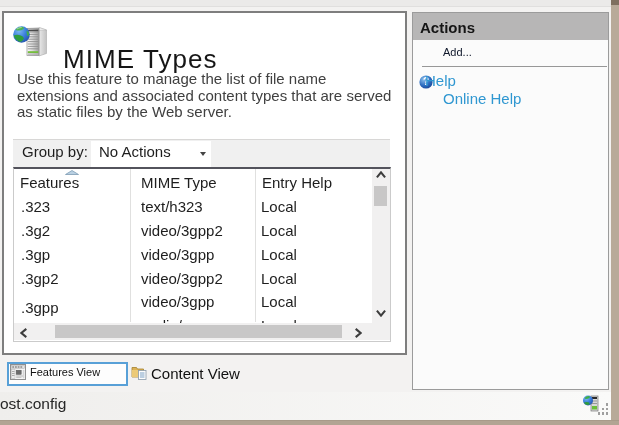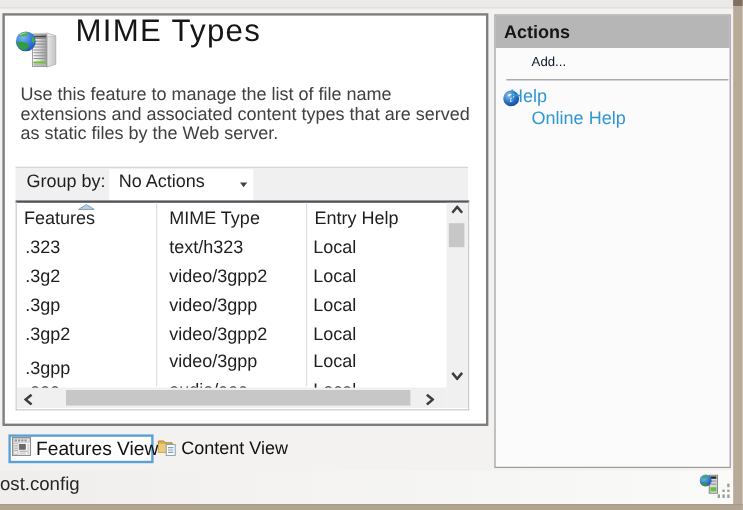--- a/index.html
+++ b/index.html
@@ -48,21 +48,21 @@
   <rect x="15.8" y="7.6" width="10.5" height="1.6" fill="#4a4a4a"></rect>
   <rect x="15.8" y="29.2" width="10.5" height="1.8" fill="#74bd3c"></rect>
   <rect x="15.8" y="31.4" width="10.5" height="1.4" fill="#b5b5b5"></rect>
   <circle cx="9.5" cy="12.5" r="8.3" fill="url(#glb)"></circle>
   <path d="M3.6 7.2 Q6.5 4.6 10 4.7 Q12.6 5.2 11.6 6.9 Q9.2 8.6 6.2 8.4 Q4 8.6 3.6 7.2 Z" fill="#49b355"></path>
   <path d="M1.6 13.6 Q4.5 12.2 8.2 13.2 Q11.4 14.2 12 16.2 Q11 19.2 7.8 19.9 Q3.4 18.4 1.6 13.6 Z" fill="#2f9e3e"></path>
   <path d="M14.6 8.6 Q16.8 9.4 17.2 11.8 Q16.8 13.6 15.4 14.2 Q14.2 11.6 14.6 8.6 Z" fill="#3fae4d"></path>
   <path d="M4.5 6.8 Q7 4.9 9.8 5 L9.5 5.9 Q6.7 6 4.9 7.5 Z" fill="#bfe3a8" opacity="0.8"></path>
 </svg>
 
-<div class="abs" style="left:63px;top:12px;font-size:26px;color:#161616;letter-spacing:1.05px;">MIME Types</div>
+<div class="abs" style="left:63px;top:46px;font-size:26px;color:#161616;letter-spacing:1.05px;">MIME Types</div>
 
 <div class="abs" style="left:17px;top:71px;font-size:15px;line-height:16.6px;color:#404040;white-space:normal;width:382px;">Use this feature to manage the list of file name extensions and associated content types that are served as static files by the Web server.</div>
 
 <div class="abs" style="left:13px;top:139px;width:377px;height:28px;background:#f0f0f0;border-top:1px solid #d8d7d6;"></div>
 <div class="abs t15" style="left:22px;top:144px;">Group by:</div>
 <div class="abs" style="left:91px;top:141px;width:120px;height:26px;background:#ffffff;"></div>
 <div class="abs t15" style="left:99px;top:144px;">No Actions</div>
 <div class="abs" style="left:200px;top:152px;width:0;height:0;border-left:3.5px solid transparent;border-right:3.5px solid transparent;border-top:4px solid #444;"></div>
 
 <div class="abs" style="left:13px;top:166.5px;width:377.5px;height:175px;background:#fff;border:1px solid #cbcbcb;border-top:2px solid #53535c;"></div>
@@ -145,21 +145,21 @@
     <rect x="10.4" y="2.2" width="1.8" height="1.6" fill="#909090"></rect>
   <rect x="1.5" y="5.5" width="3.5" height="9" fill="#eeeeee" stroke="#b0b0b0" stroke-width="0.5"></rect>
   <line x1="2" y1="7.5" x2="4.5" y2="7.5" stroke="#9a9a9a" stroke-width="0.8"></line>
   <line x1="2" y1="9.5" x2="4.5" y2="9.5" stroke="#9a9a9a" stroke-width="0.8"></line>
   <line x1="2" y1="11.5" x2="4.5" y2="11.5" stroke="#9a9a9a" stroke-width="0.8"></line>
   <rect x="6.2" y="6.2" width="5" height="4.2" fill="#6b6b6b" stroke="#555" stroke-width="0.5"></rect>
   <line x1="6.2" y1="12" x2="13.5" y2="12" stroke="#9a9a9a" stroke-width="0.8"></line>
   <line x1="6.2" y1="13.6" x2="11.5" y2="13.6" stroke="#b5b5b5" stroke-width="0.8"></line>
   <rect x="12.7" y="5.8" width="1.8" height="8.6" fill="#d5d5d5"></rect>
 </svg>
-<div class="abs" style="left:30px;top:366.6px;font-size:16px;color:#111;">Features View</div>
+<div class="abs" style="left:30px;top:366.6px;font-size:11px;color:#111;">Features View</div>
 <svg class="abs" style="left:131px;top:363.5px;" width="16" height="16" viewBox="0 0 16 16">
   <path d="M1 3.5 L5.5 3.5 L6.5 5 L12.5 5 L12.5 13 L1 13 Z" fill="#dcb255" stroke="#a5812c" stroke-width="0.8"></path>
   <path d="M1 6 L12.5 6 L12.5 13 L1 13 Z" fill="#ecca77"></path>
   <rect x="7.5" y="6.5" width="7.5" height="9" fill="#fdfdfd" stroke="#8899aa" stroke-width="0.8"></rect>
   <line x1="9" y1="9" x2="13.5" y2="9" stroke="#7aa0c4"></line>
     <line x1="9" y1="11" x2="13.5" y2="11" stroke="#7aa0c4"></line>
     <line x1="9" y1="13" x2="13.5" y2="13" stroke="#7aa0c4"></line>
 </svg>
 <div class="abs" style="left:151px;top:366.3px;font-size:15px;color:#111;">Content View</div>
 

